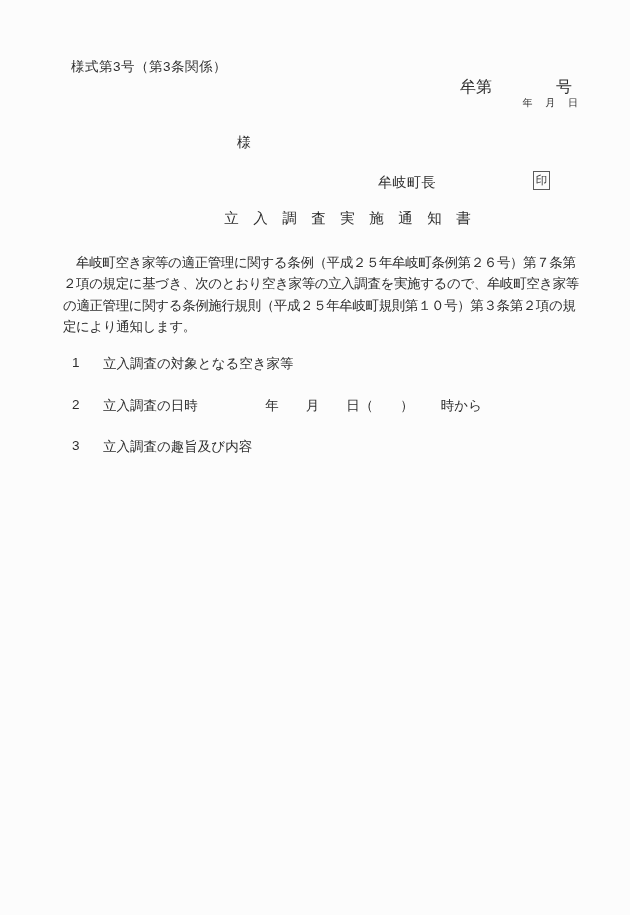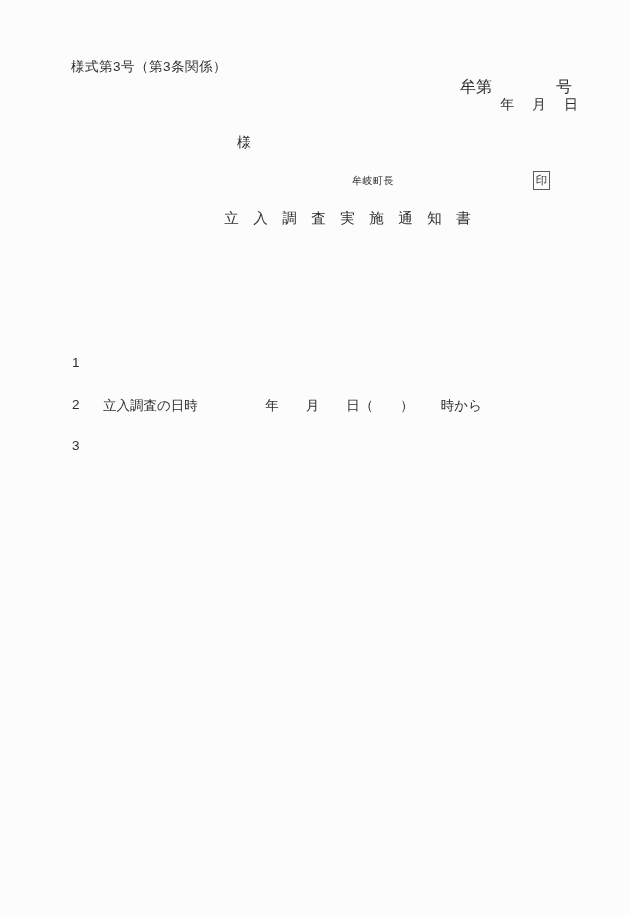--- a/index.html
+++ b/index.html
@@ -27,29 +27,29 @@
     letter-spacing: 0.5px;
   }
   .doc-number {
     right: 85px; top: 77px;
     text-align: right;
     font-size: 16px;
   }
   .date-line {
     right: 79px; top: 96px;
     text-align: right;
-    font-size: 14px;
+    font-size: 10px;
   }
   .addressee {
     left: 237px; top: 134px;
     font-size: 14px;
   }
   .sender {
-    left: 352px; top: 174px;
-    font-size: 10px;
+    left: 378px; top: 174px;
+    font-size: 14px;
     letter-spacing: 0.5px;
   }
   .seal-box {
     position: absolute;
     left: 533px; top: 171px;
     width: 15px; height: 17px;
     border: 1px solid #5a5a5a;
     font-size: 11.5px;
     line-height: 17px;
     text-align: center;
@@ -103,27 +103,35 @@
   <div class="abs date-line">年　 月　 日</div>
 
   <div class="abs addressee">様</div>
 
   <div class="abs sender">牟岐町長</div>
 
   <div class="seal-box">印</div>
 
   <div class="abs doc-title">立　入　調　査　実　施　通　知　書</div>
 
+  <div class="body-block">
+    <div class="body-line">　牟岐町空き家等の適正管理に関する条例（平成２５年牟岐町条例第２６号）第７条第</div>
+    <div class="body-line">２項の規定に基づき、次のとおり空き家等の立入調査を実施するので、牟岐町空き家等</div>
+    <div class="body-line">の適正管理に関する条例施行規則（平成２５年牟岐町規則第１０号）第３条第２項の規</div>
+    <div class="body-line">定により通知します。</div>
+  </div>
 
   <div class="item-row item-1">
     <span class="num">1</span>
+    <span class="txt">立入調査の対象となる空き家等</span>
   </div>
 
   <div class="item-row item-2">
     <span class="num">2</span>
     <span class="txt">立入調査の日時　　　　　年　　月　　日（　　）　　時から</span>
   </div>
 
   <div class="item-row item-3">
     <span class="num">3</span>
+    <span class="txt">立入調査の趣旨及び内容</span>
   </div>
 
 </div>
 
 </body></html>

